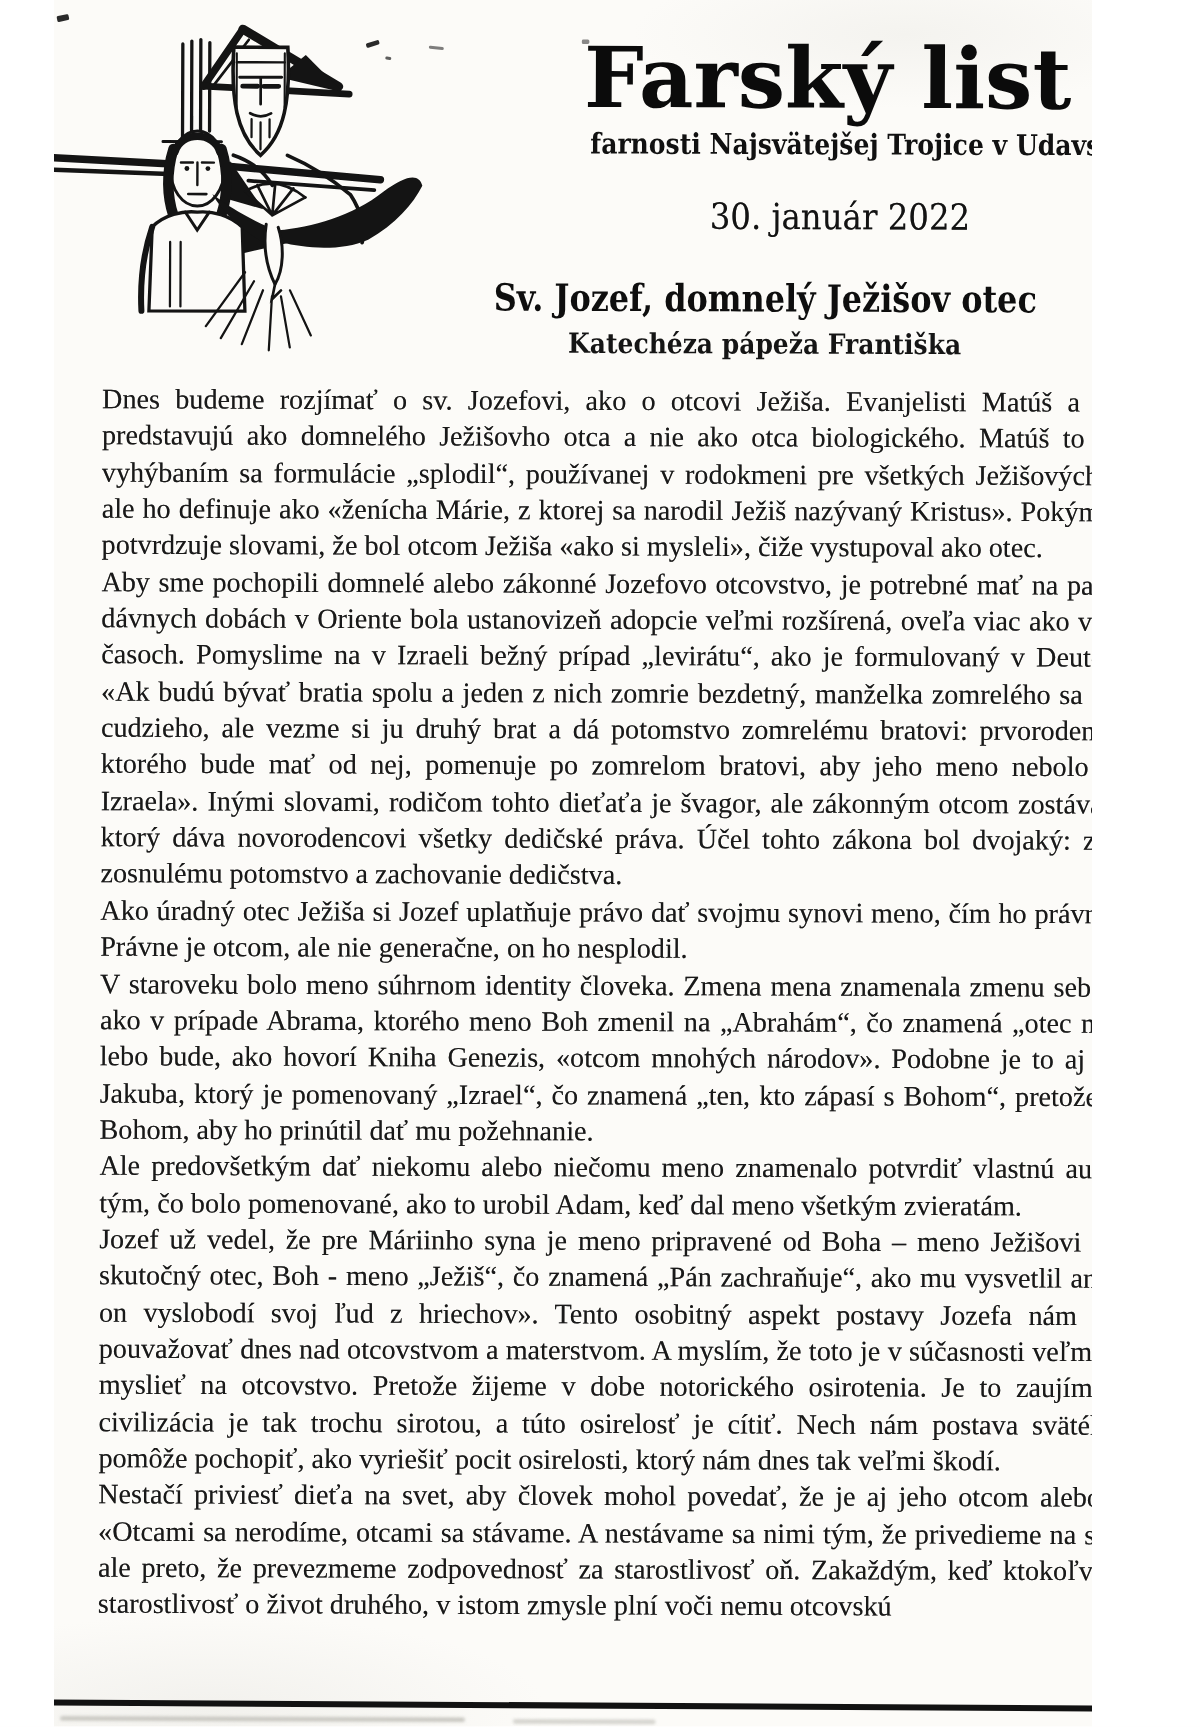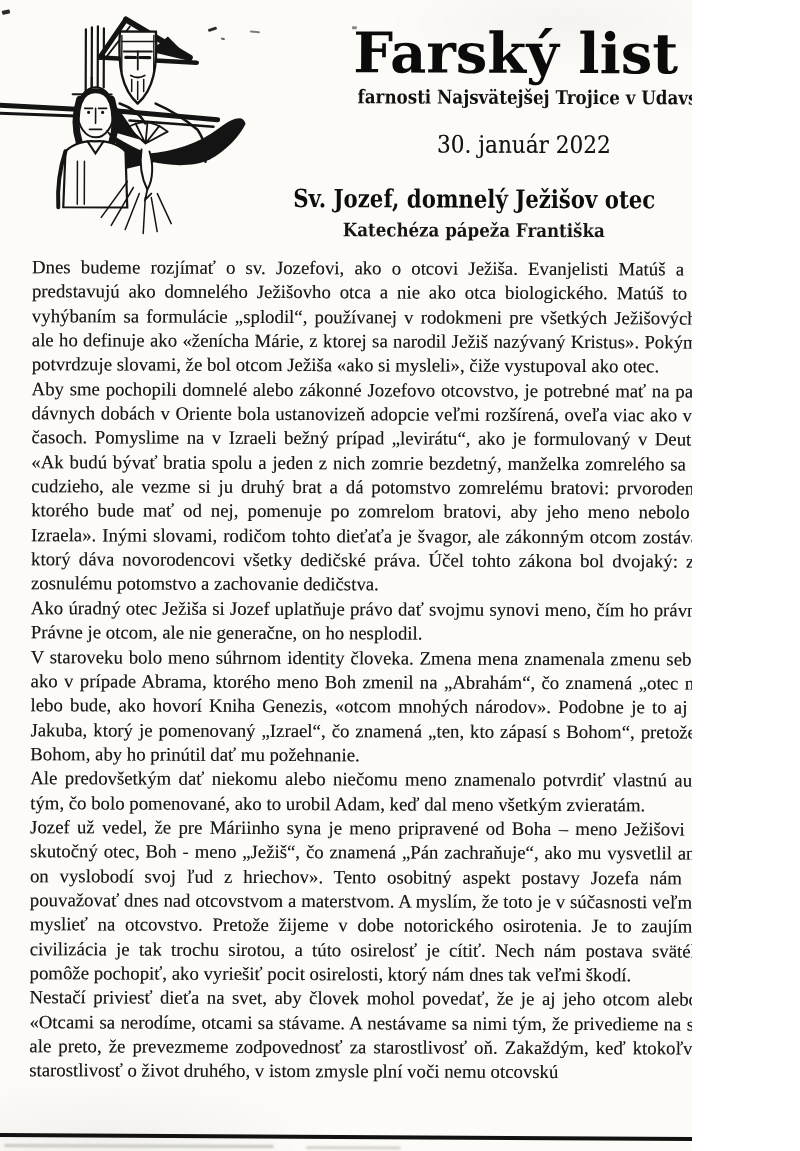--- a/index.html
+++ b/index.html
@@ -4,20 +4,21 @@
 <style>
   html,body{margin:0;padding:0;background:#ffffff;}
   .page{
     position:relative;width:692px;height:1151px;overflow:hidden;
     background-color:#fcfbf8;
     background-image:
       radial-gradient(ellipse 260px 70px at 82% 2%, #f4f3ef 0%, rgba(244,243,239,0) 70%),
       radial-gradient(ellipse 320px 90px at 15% 99%, #f2f1ed 0%, rgba(242,241,237,0) 70%);
     font-family:"Liberation Serif", serif;
     color:#1b1b1b;
+    margin-left:36px;
   }
   .scan{position:absolute;inset:0;transform:rotate(0.2deg);transform-origin:40% 0;}
   .logo-svg{position:absolute;left:0px;top:12px;width:256px;height:230px;}
   .masthead{position:absolute;left:332px;top:22px;width:368px;text-align:center;}
   .masthead-title{
     font-family:"DejaVu Serif", serif;font-weight:bold;font-size:56px;line-height:60px;
     color:#0b0b0b;letter-spacing:0px;white-space:nowrap;
   }
   .masthead-subtitle{
     font-family:"DejaVu Serif", serif;font-weight:bold;font-size:19px;color:#111;

